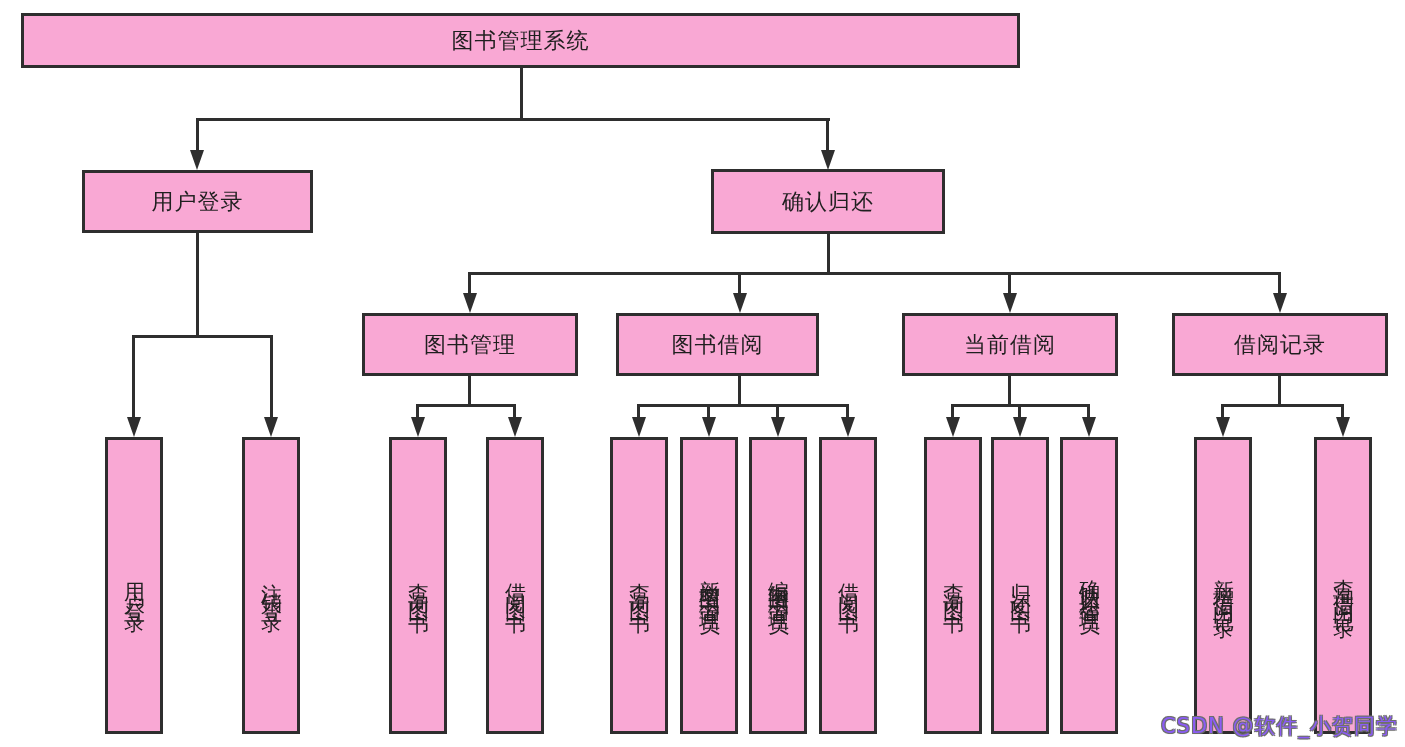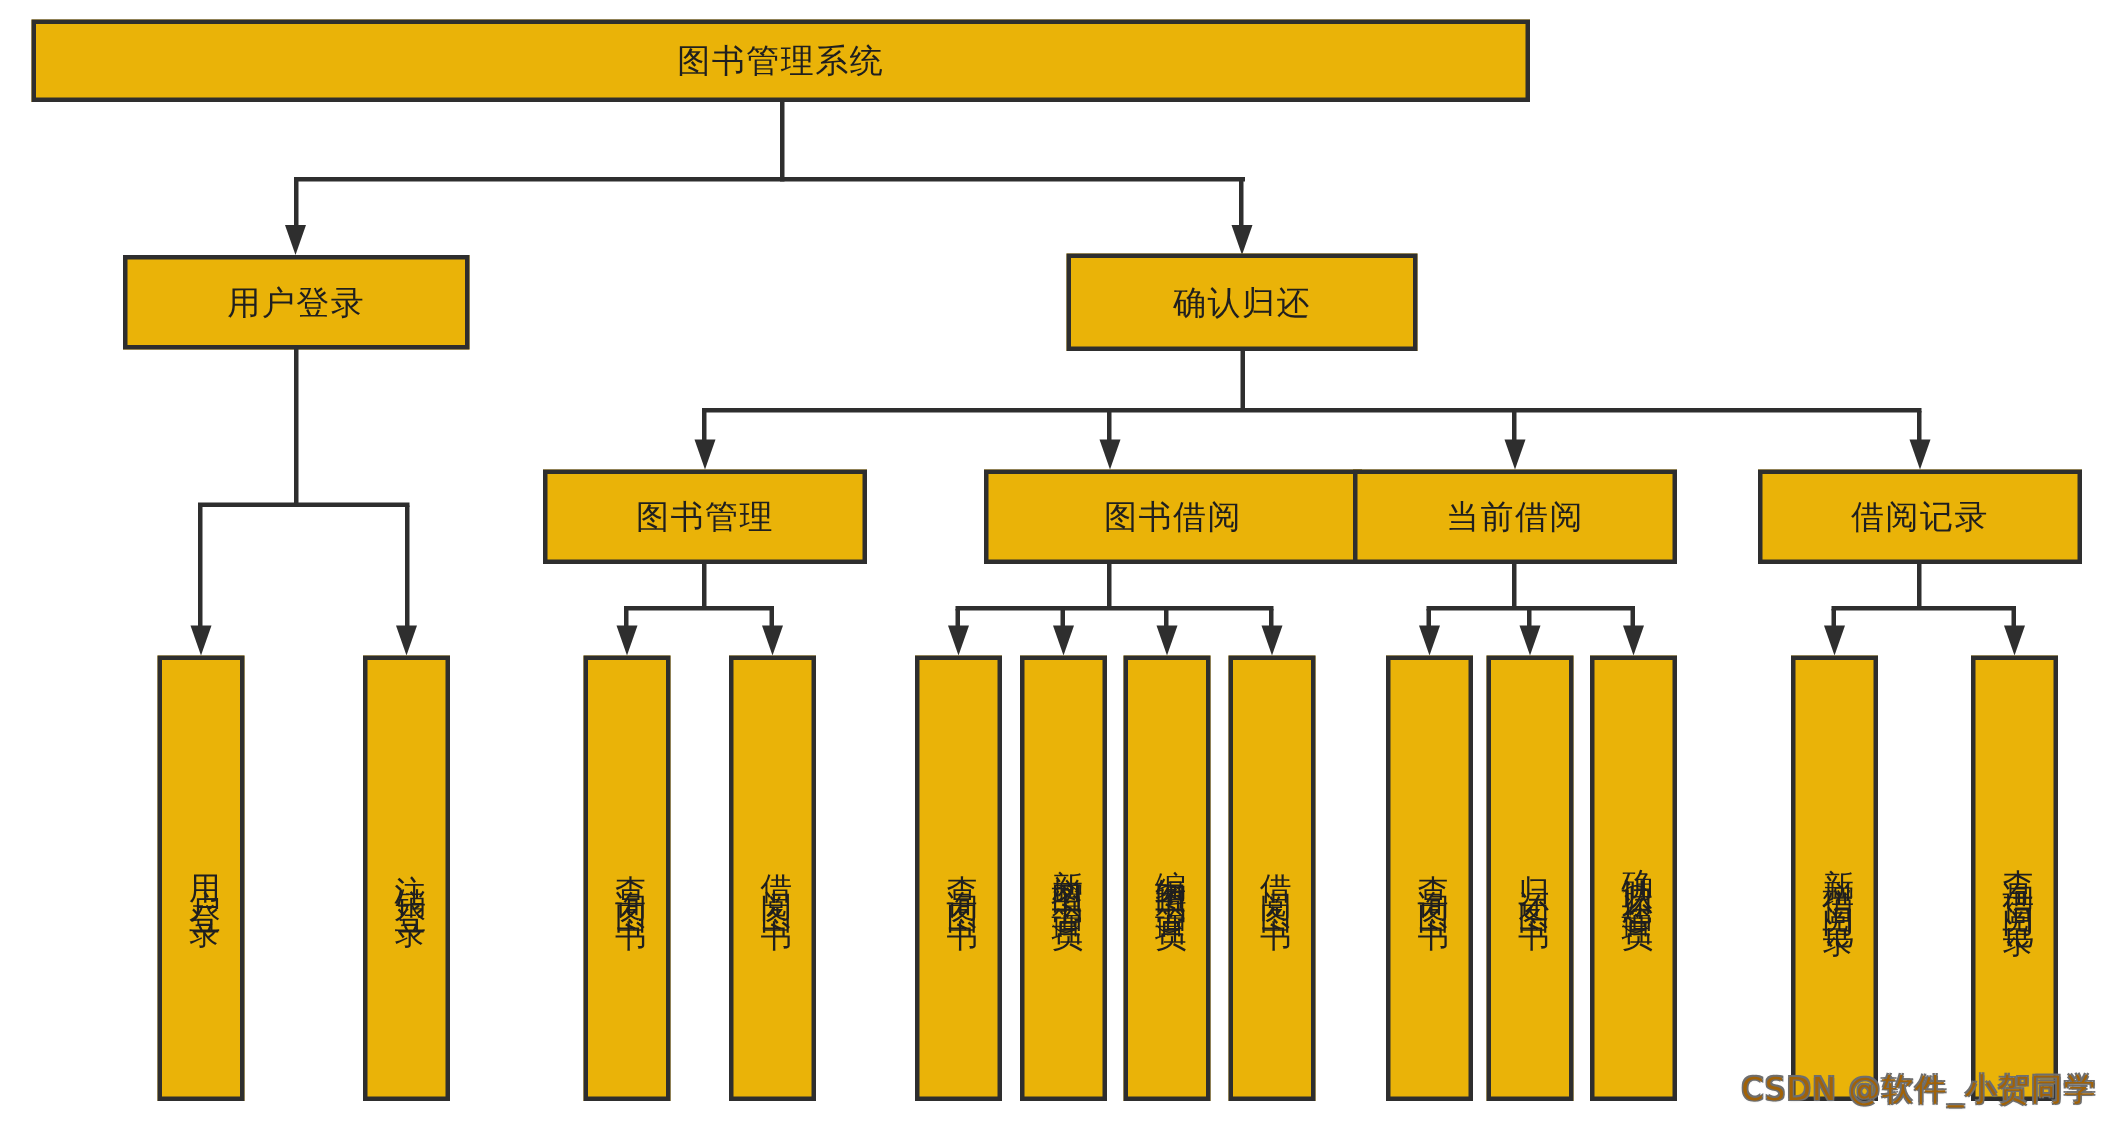--- a/index.html
+++ b/index.html
@@ -13,25 +13,24 @@
     width:1405px;height:747px;
     background:var(--bg);
     overflow:hidden;
     font-family:"DejaVu Sans", sans-serif;
     color:var(--text);
   }
   .node{
     position:absolute;
     box-sizing:border-box;
     border:3px solid var(--line);
-    background:#eab308;
+    background:#f9a8d4;
     display:flex;
     align-items:center;
     justify-content:center;
-    font-family:Liberation Mono, monospace;
   }
   .nh .lbl{
     font-size:22px;
     letter-spacing:1px;
     white-space:nowrap;
   }
   .nv{top:437px;width:58px;height:297px;}
   .nv .lbl{
     writing-mode:vertical-rl;
     text-orientation:mixed;
@@ -48,21 +47,21 @@
     position:absolute;width:0;height:0;
     border-left:7px solid transparent;
     border-right:7px solid transparent;
     border-top:20px solid var(--line);
   }
   #watermark{
     position:absolute;
     right:7px;bottom:7px;
     font-size:21px;
     letter-spacing:1px;
-    color:#a16207;
+    color:#8b5cf6;
     text-shadow:
       -1px -1px 0 #6e6e6e, 1px -1px 0 #6e6e6e,
       -1px 1px 0 #6e6e6e, 1px 1px 0 #6e6e6e,
       0 0 2px #9a9a9a;
     z-index:10;
     white-space:nowrap;
   }
 </style>
 </head>
 <body>
@@ -101,21 +100,21 @@
   <div class="ln v" style="left:1008px;top:274px;height:20px"></div>
   <div class="ln v" style="left:1278px;top:274px;height:20px"></div>
   <div class="arrow" style="left:463px;top:293px"></div>
   <div class="arrow" style="left:733px;top:293px"></div>
   <div class="arrow" style="left:1003px;top:293px"></div>
   <div class="arrow" style="left:1273px;top:293px"></div>
 
   <div class="node nh" style="left:362px;top:313px;width:216px;height:63px">
     <span class="lbl">图书管理</span>
   </div>
-  <div class="node nh" style="left:656px;top:313px;width:252px;height:63px">
+  <div class="node nh" style="left:616px;top:313px;width:203px;height:63px">
     <span class="lbl">图书借阅</span>
   </div>
   <div class="node nh" style="left:902px;top:313px;width:216px;height:63px">
     <span class="lbl">当前借阅</span>
   </div>
   <div class="node nh" style="left:1172px;top:313px;width:216px;height:63px">
     <span class="lbl">借阅记录</span>
   </div>
 
   <div class="ln v" style="left:468px;top:375px;height:31px"></div>

